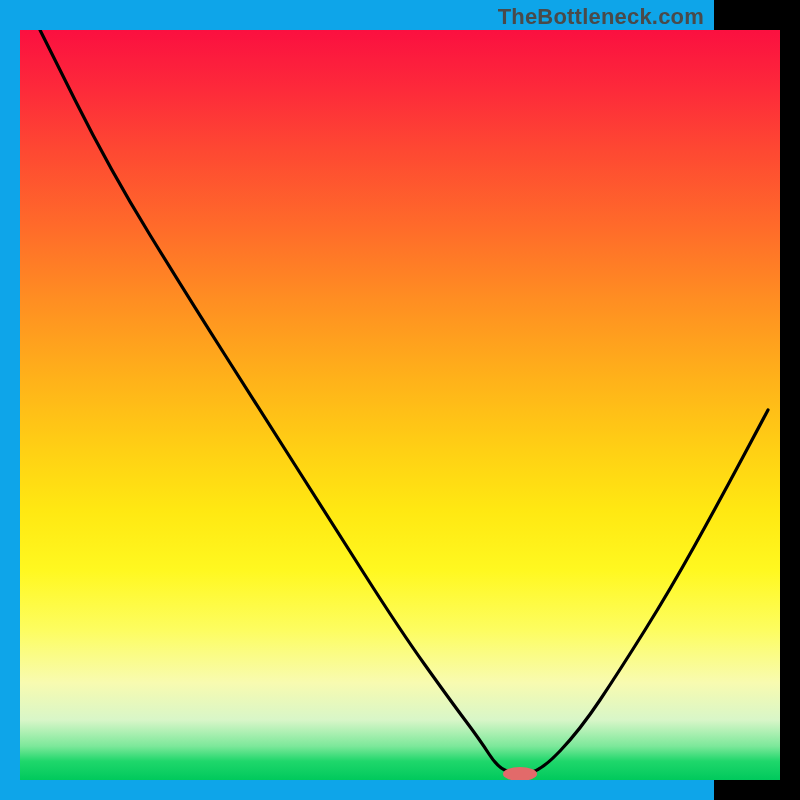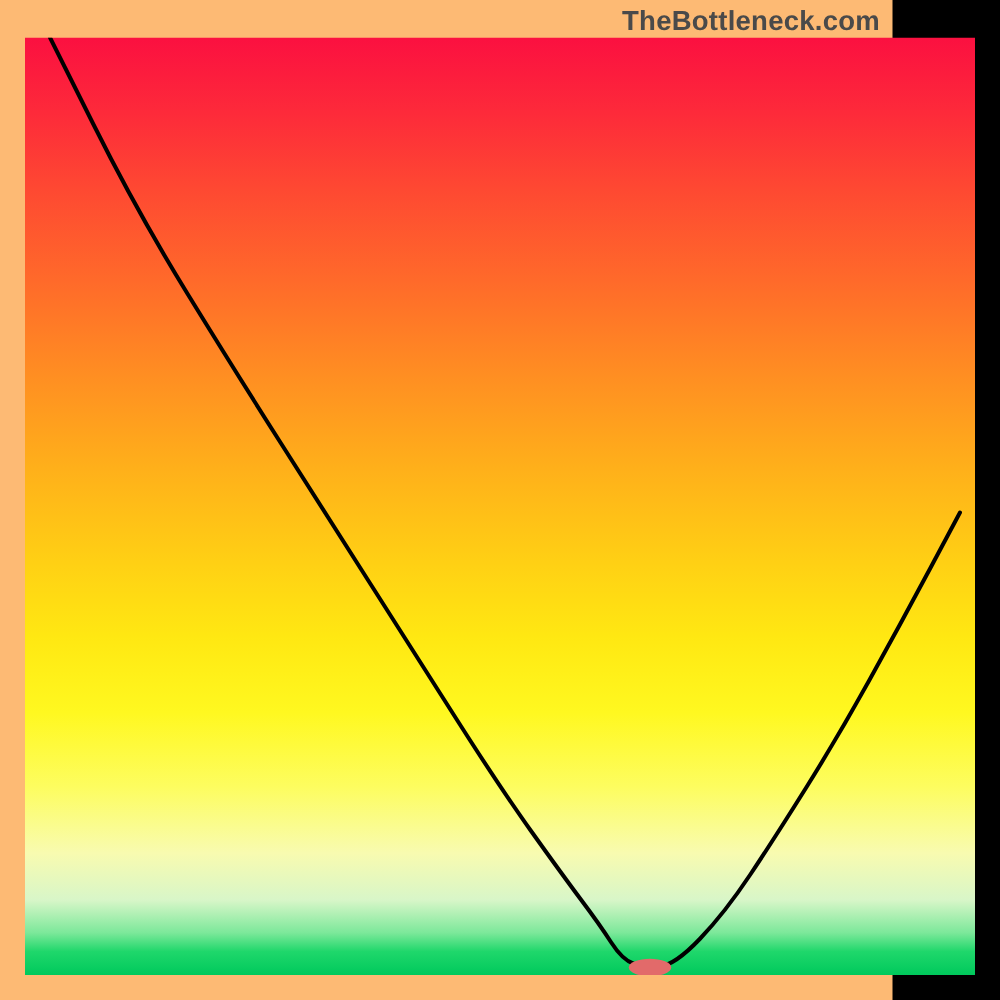--- a/index.html
+++ b/index.html
@@ -8,21 +8,21 @@
     width: 800px;
     height: 800px;
     background: #000;
     overflow: hidden;
     font-family: Arial, Helvetica, sans-serif;
   }
   .frame {
     position: relative;
     width: 714px;
     height: 800px;
-    background: #fdba74;
+    background: #0ea5e9;
   }
   .watermark {
     position: absolute;
     top: 4px;
     right: 10px;
     color: #4a4a4a;
     font-size: 22px;
     font-weight: 600;
     letter-spacing: 0.2px;
     z-index: 10;

